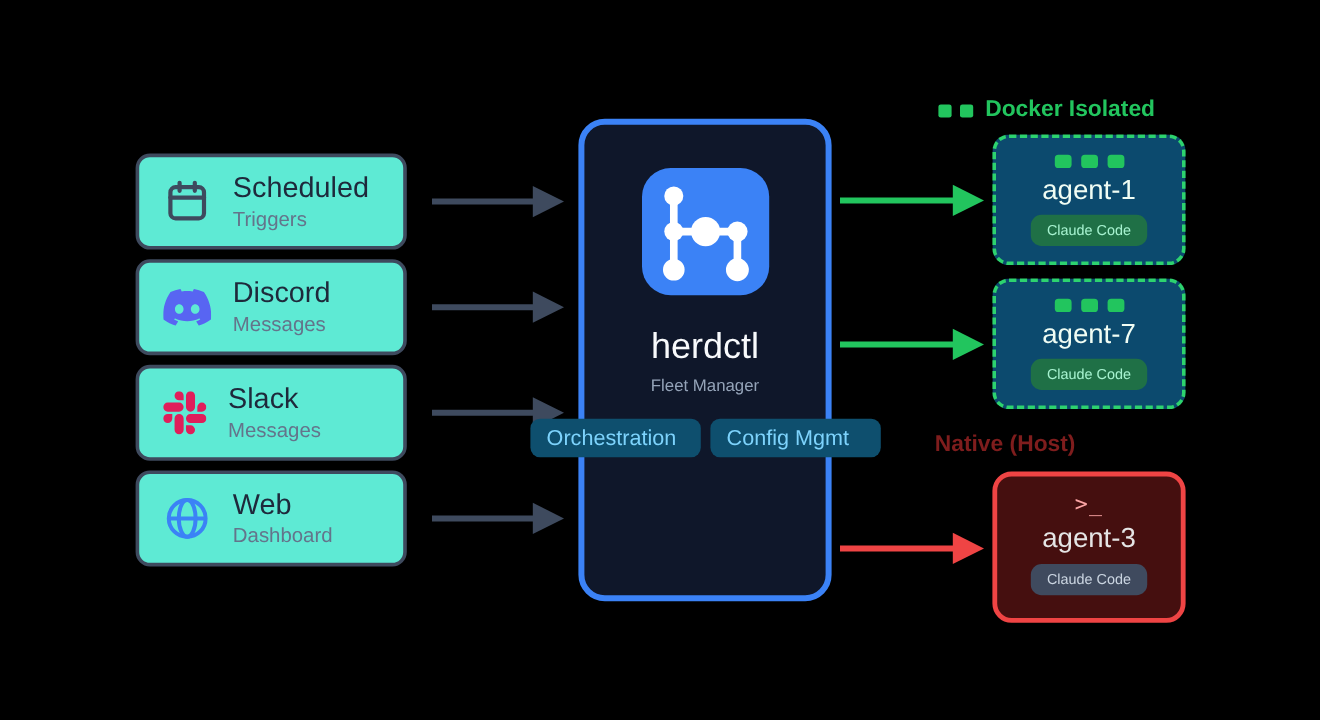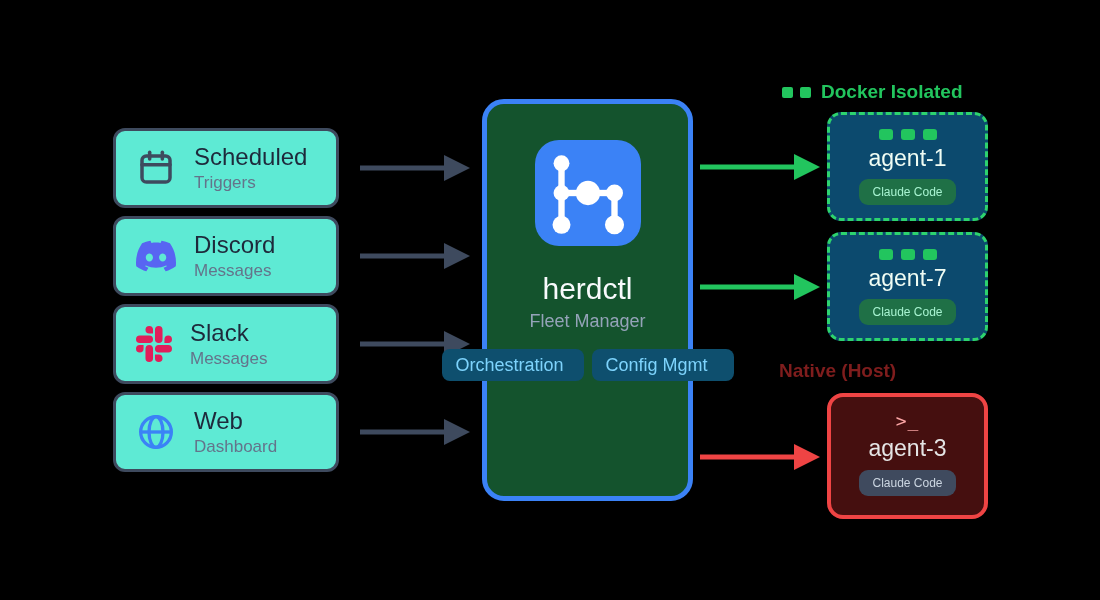--- a/index.html
+++ b/index.html
@@ -19,29 +19,29 @@
   .source-text{display:flex;flex-direction:column;}
   .source-title{font-size:24px;font-weight:500;color:#1e293b;line-height:28px;}
   .source-sub{font-size:17px;color:#64748b;line-height:22px;margin-top:1px;}
 
   
   svg.arrows{position:absolute;left:0;top:0;pointer-events:none;}
 
   
   .manager-box{
     position:absolute;left:482px;top:99px;width:211px;height:402px;box-sizing:border-box;
-    background:#14532d;border:5px solid #3b82f6;border-radius:22px;
+    background:#0f172a;border:5px solid #3b82f6;border-radius:22px;
     display:flex;flex-direction:column;align-items:center;
   }
   .app-icon{
     width:106px;height:106px;margin-top:36px;border-radius:24px;background:#3b82f6;
     display:flex;align-items:center;justify-content:center;
   }
   .manager-name{font-size:30px;font-weight:500;color:#f8fafc;margin-top:26px;line-height:34px;}
-  .manager-role{font-size:18px;color:#94a3b8;margin-top:5px;line-height:21px;}
+  .manager-role{font-size:14px;color:#94a3b8;margin-top:5px;line-height:21px;}
   .cap-list{display:flex;flex-direction:row;gap:8px;margin-top:17px;}
   .cap-pill{
     width:142px;box-sizing:border-box;padding:5px 14px;border-radius:8px;
     background:#0e4f6e;color:#7dd3fc;font-size:18px;line-height:22px;text-align:left;
   }
 
   
   .group-label{position:absolute;display:flex;align-items:center;padding-left:22px;}
   .group-label .dash-sq{width:11px;height:11px;border-radius:2px;background:#22c55e;}
   .group-label .dash-sq + .dash-sq{margin-left:7px;}

